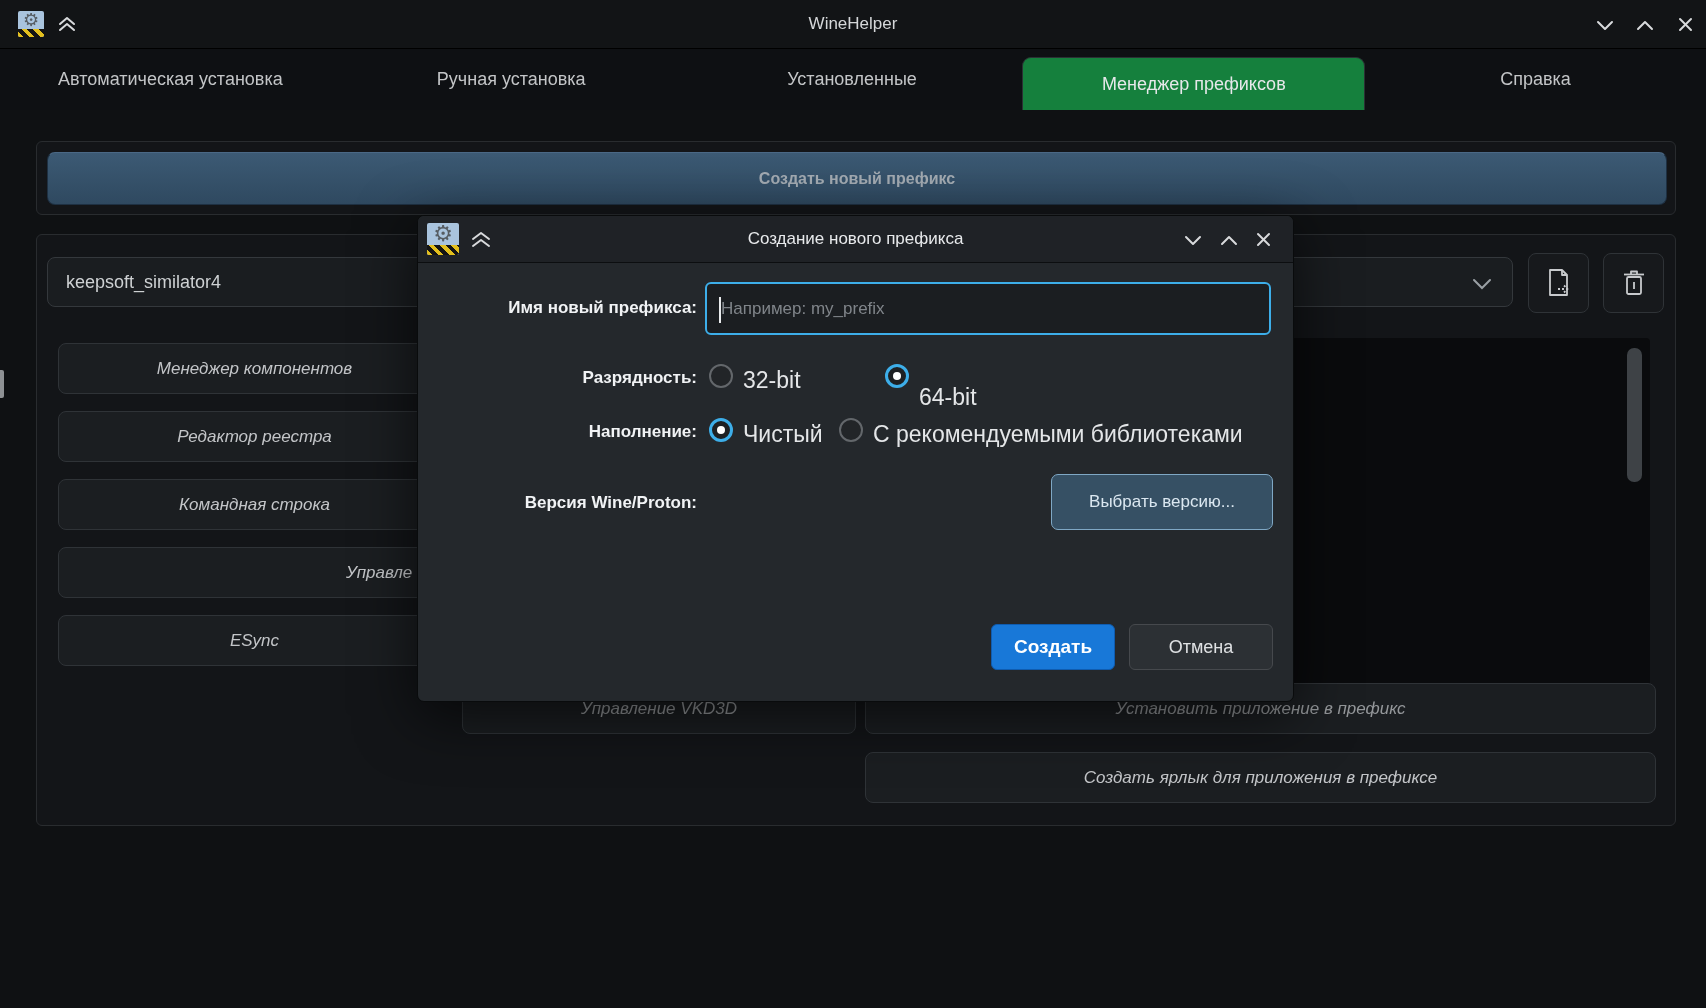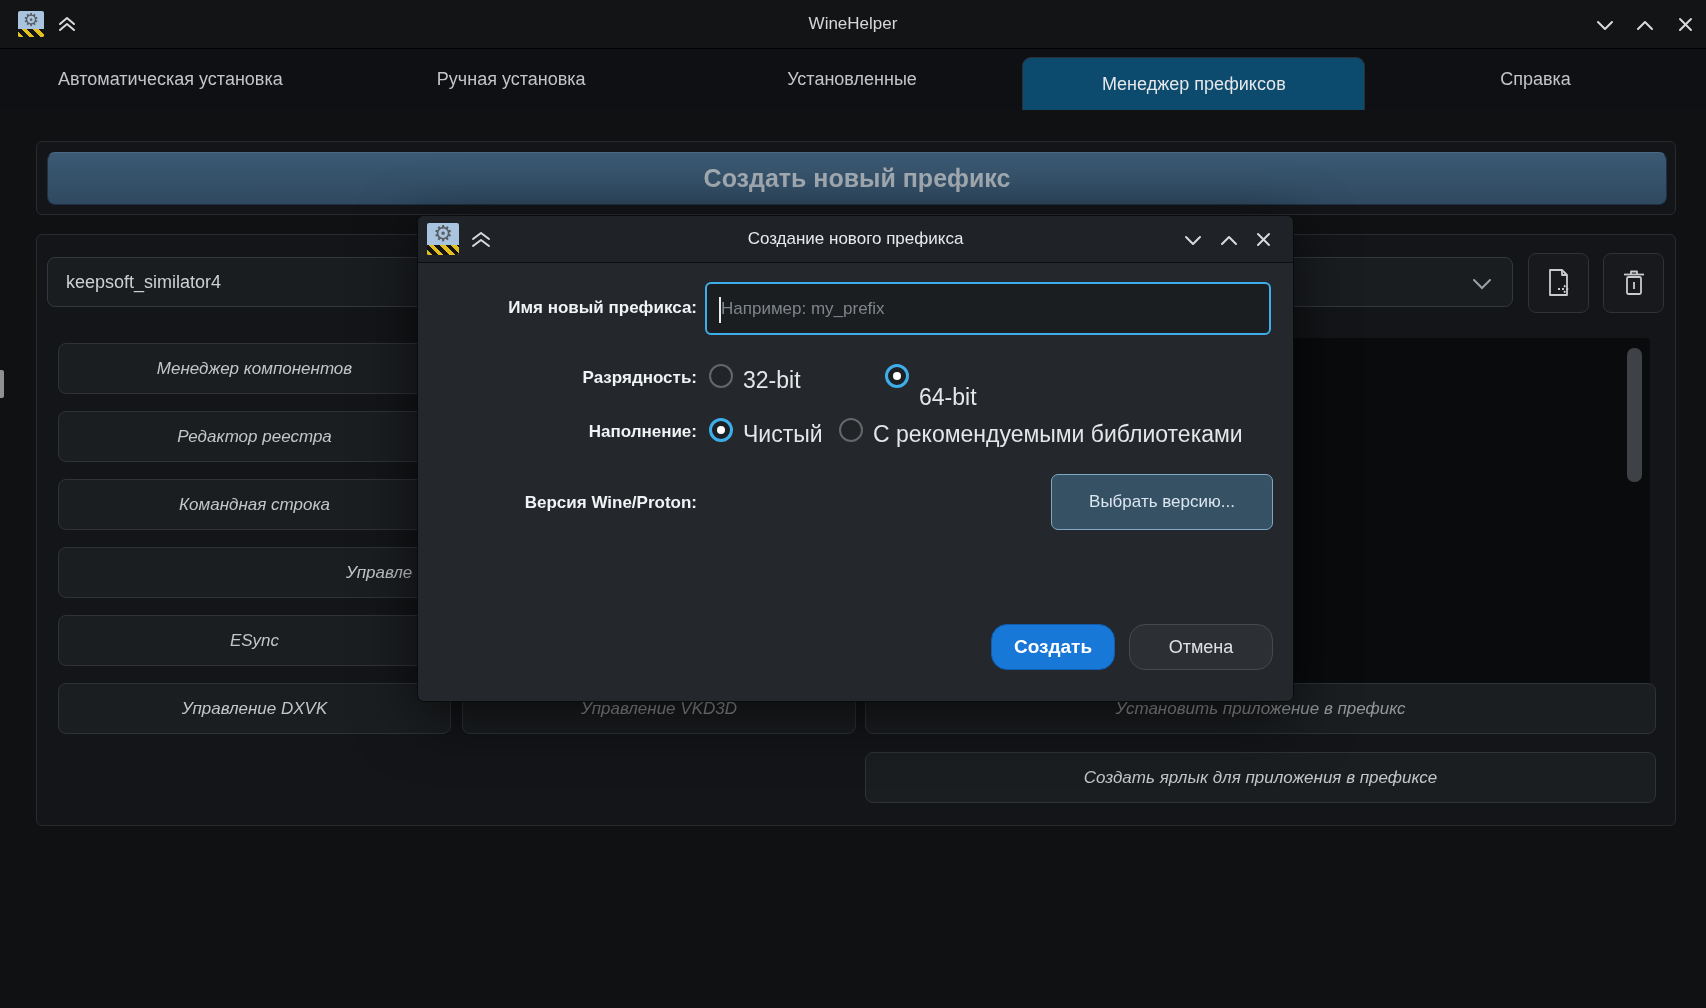--- a/index.html
+++ b/index.html
@@ -13,28 +13,28 @@
   .titlebar{position:absolute;left:0;top:0;width:1706px;height:48px;background:#121416;border-bottom:1px solid #000;}
   .titlebar .win-title{position:absolute;left:0;right:0;top:0;height:48px;line-height:48px;text-align:center;font-size:17px;color:#d5d7d9;}
   .appicon{position:absolute;overflow:hidden;border-radius:2px;background:#a9c4de;}
   .appicon .gear{position:absolute;left:0;top:-2px;width:100%;text-align:center;color:#565d63;}
   .appicon .stripes{position:absolute;left:0;bottom:0;width:100%;height:32%;background:repeating-linear-gradient(45deg,#e3bf1d 0 4px,#141414 4px 8px);}
   .ticon{position:absolute;display:flex;align-items:center;justify-content:center;}
   svg.stk{stroke:#d8dadc;stroke-width:2;fill:none;stroke-linecap:round;stroke-linejoin:round;}
   
   .tabbar{position:absolute;left:0;top:49px;width:1706px;height:61px;background:#0e1013;display:flex;}
   .tab{flex:1;display:flex;align-items:center;justify-content:center;font-size:18px;color:#c3c5c7;position:relative;}
-  .tab.active{background:#0c4a6e;border:1px solid #2b3034;border-bottom:none;border-radius:9px 9px 0 0;margin-top:8px;color:#e6e8ea;}
+  .tab.active{background:#15803d;border:1px solid #2b3034;border-bottom:none;border-radius:9px 9px 0 0;margin-top:8px;color:#e6e8ea;}
   
   .groupbox{position:absolute;border:1px solid #292c2f;border-radius:6px;background:#131518;}
   .bigbtn{
     position:absolute;left:47px;top:152px;width:1618px;height:51px;border-radius:8px;
     background:linear-gradient(#3c5a74,#2f4960);border:1px solid #1e3042;border-top-color:#4a6885;
     display:flex;align-items:center;justify-content:center;
-    font-size:25px;font-weight:bold;color:#a3abb2;
+    font-size:16px;font-weight:bold;color:#a3abb2;
   }
   
   .btn{
     position:absolute;background:#1b1e21;border:1px solid #2f3337;border-radius:8px;
     display:flex;align-items:center;justify-content:center;font-size:17px;color:#c3c5c8;font-style:italic;
   }
   .btn.dim{color:#94979a;}
   .combobox{
     position:absolute;left:47px;top:257px;width:1466px;height:50px;background:#1a1d20;
     border:1px solid #34383c;border-radius:8px;display:flex;align-items:center;
@@ -68,21 +68,21 @@
   .radio{position:absolute;width:24px;height:24px;border-radius:50%;box-sizing:border-box;}
   .radio.off{border:2px solid #63676b;background:#222528;}
   .radio.on{border:3px solid #3daee9;background:#1d2023;}
   .radio.on::after{content:"";position:absolute;left:5px;top:5px;width:8px;height:8px;border-radius:50%;background:#fff;}
   .rlabel{position:absolute;font-size:23px;color:#e4e6e8;}
   .choosebtn{
     position:absolute;left:633px;top:258px;width:220px;height:54px;border-radius:7px;
     background:#365064;border:1px solid #7fa8c5;display:flex;align-items:center;justify-content:center;
     font-size:17px;color:#dbe7f0;
   }
-  .dlgbtn{position:absolute;top:408px;height:44px;border-radius:16px;display:flex;align-items:center;justify-content:center;}
+  .dlgbtn{position:absolute;top:408px;height:44px;border-radius:6px;display:flex;align-items:center;justify-content:center;}
   .dlgbtn.primary{left:573px;width:122px;background:#1878d8;color:#fff;font-weight:bold;font-size:19px;border:1px solid #0f5cb0;}
   .dlgbtn.secondary{left:711px;width:142px;background:#2c3034;border:1px solid #46494d;color:#dfe1e3;font-size:18px;}
 </style>
 </head>
 <body>
 
 <div class="stage">
 
   <div class="titlebar">
     <div class="appicon" style="left:18px;top:11px;width:26px;height:26px;">
@@ -166,21 +166,20 @@
   <div class="scrollthumb"></div>
   <div class="edge-art"></div>
 
   <div class="btn" style="left:58px;top:343px;width:391px;height:49px;">Менеджер компонентов</div>
   <div class="btn" style="left:58px;top:411px;width:391px;height:49px;">Редактор реестра</div>
   <div class="btn" style="left:58px;top:479px;width:391px;height:49px;">Командная строка</div>
   <div class="btn" style="left:58px;top:547px;width:796px;height:49px;justify-content:flex-start;">
     <span style="position:absolute;left:287px;">Управле</span>
   </div>
   <div class="btn" style="left:58px;top:615px;width:391px;height:49px;">ESync</div>
-  <div class="btn" style="left:58px;top:683px;width:391px;height:49px;">Управление DXVK</div>
   <div class="btn dim" style="left:462px;top:683px;width:392px;height:49px;">Управление VKD3D</div>
   <div class="btn dim" style="left:865px;top:683px;width:789px;height:49px;">Установить приложение в префикс</div>
   <div class="btn" style="left:865px;top:752px;width:789px;height:49px;">Создать ярлык для приложения в префиксе</div>
 
   <div class="dialog">
     <div class="dtitlebar">
       <div class="appicon" style="left:9px;top:7px;width:32px;height:32px;">
         <div class="gear" style="font-size:22px;">⚙</div>
         <div class="stripes"></div>
       </div>

